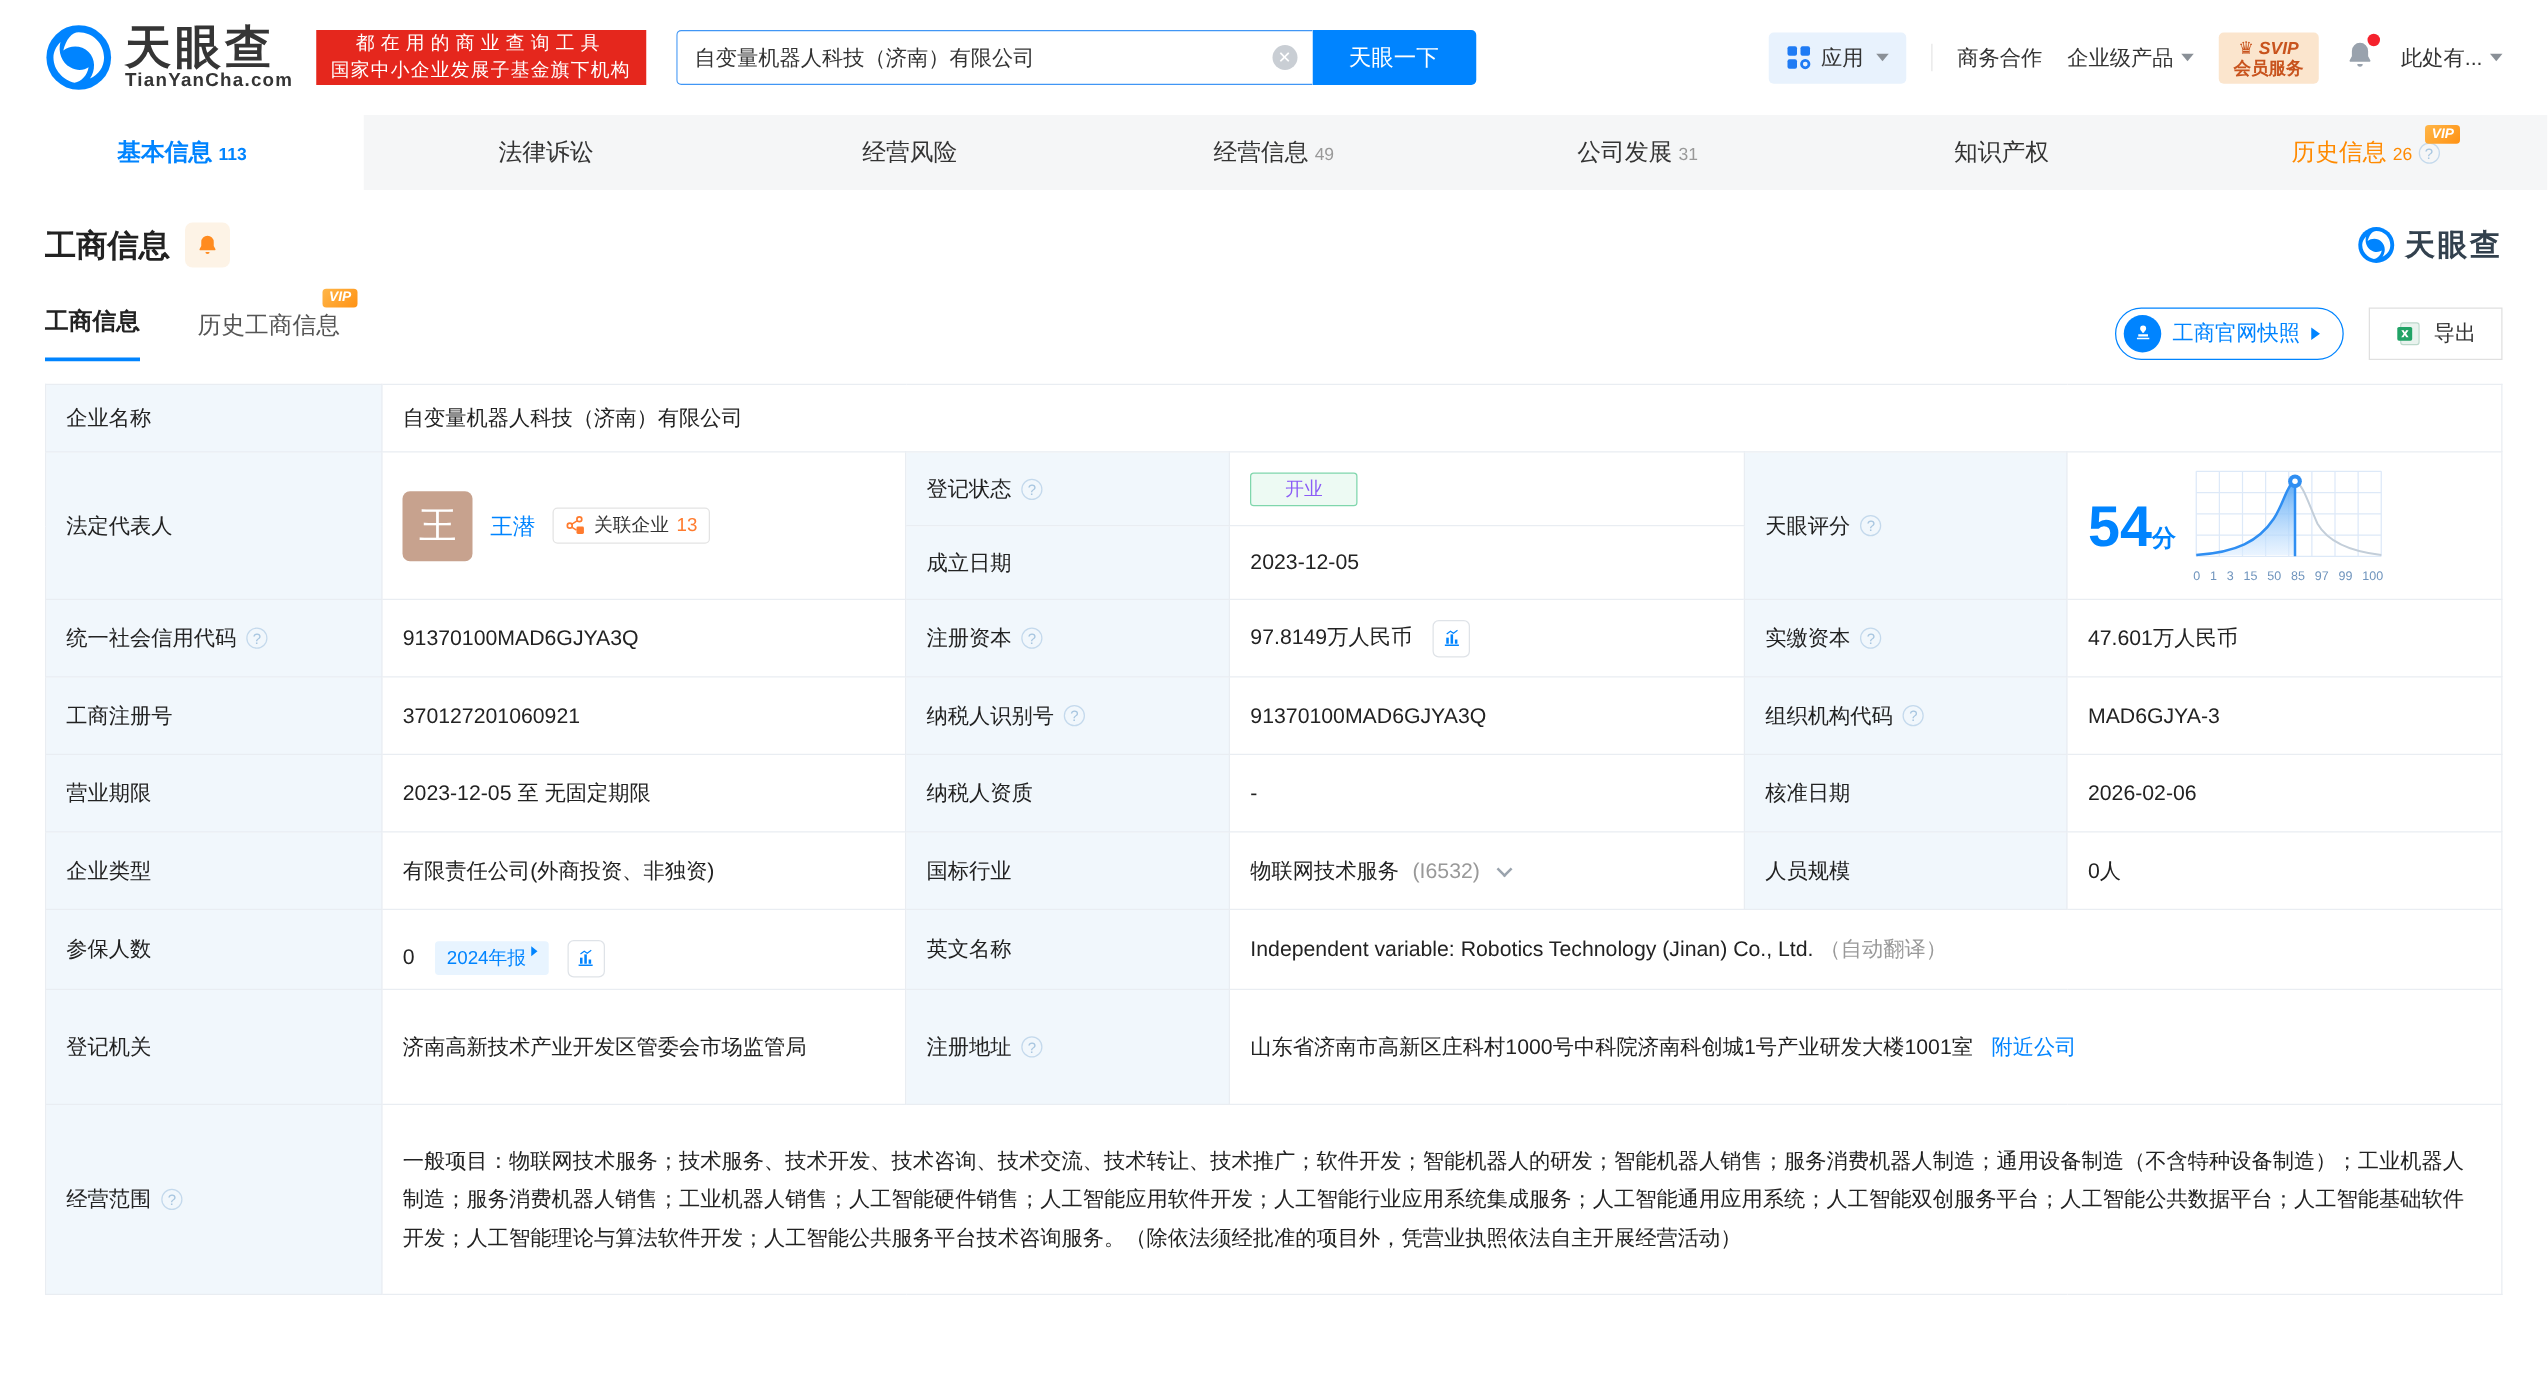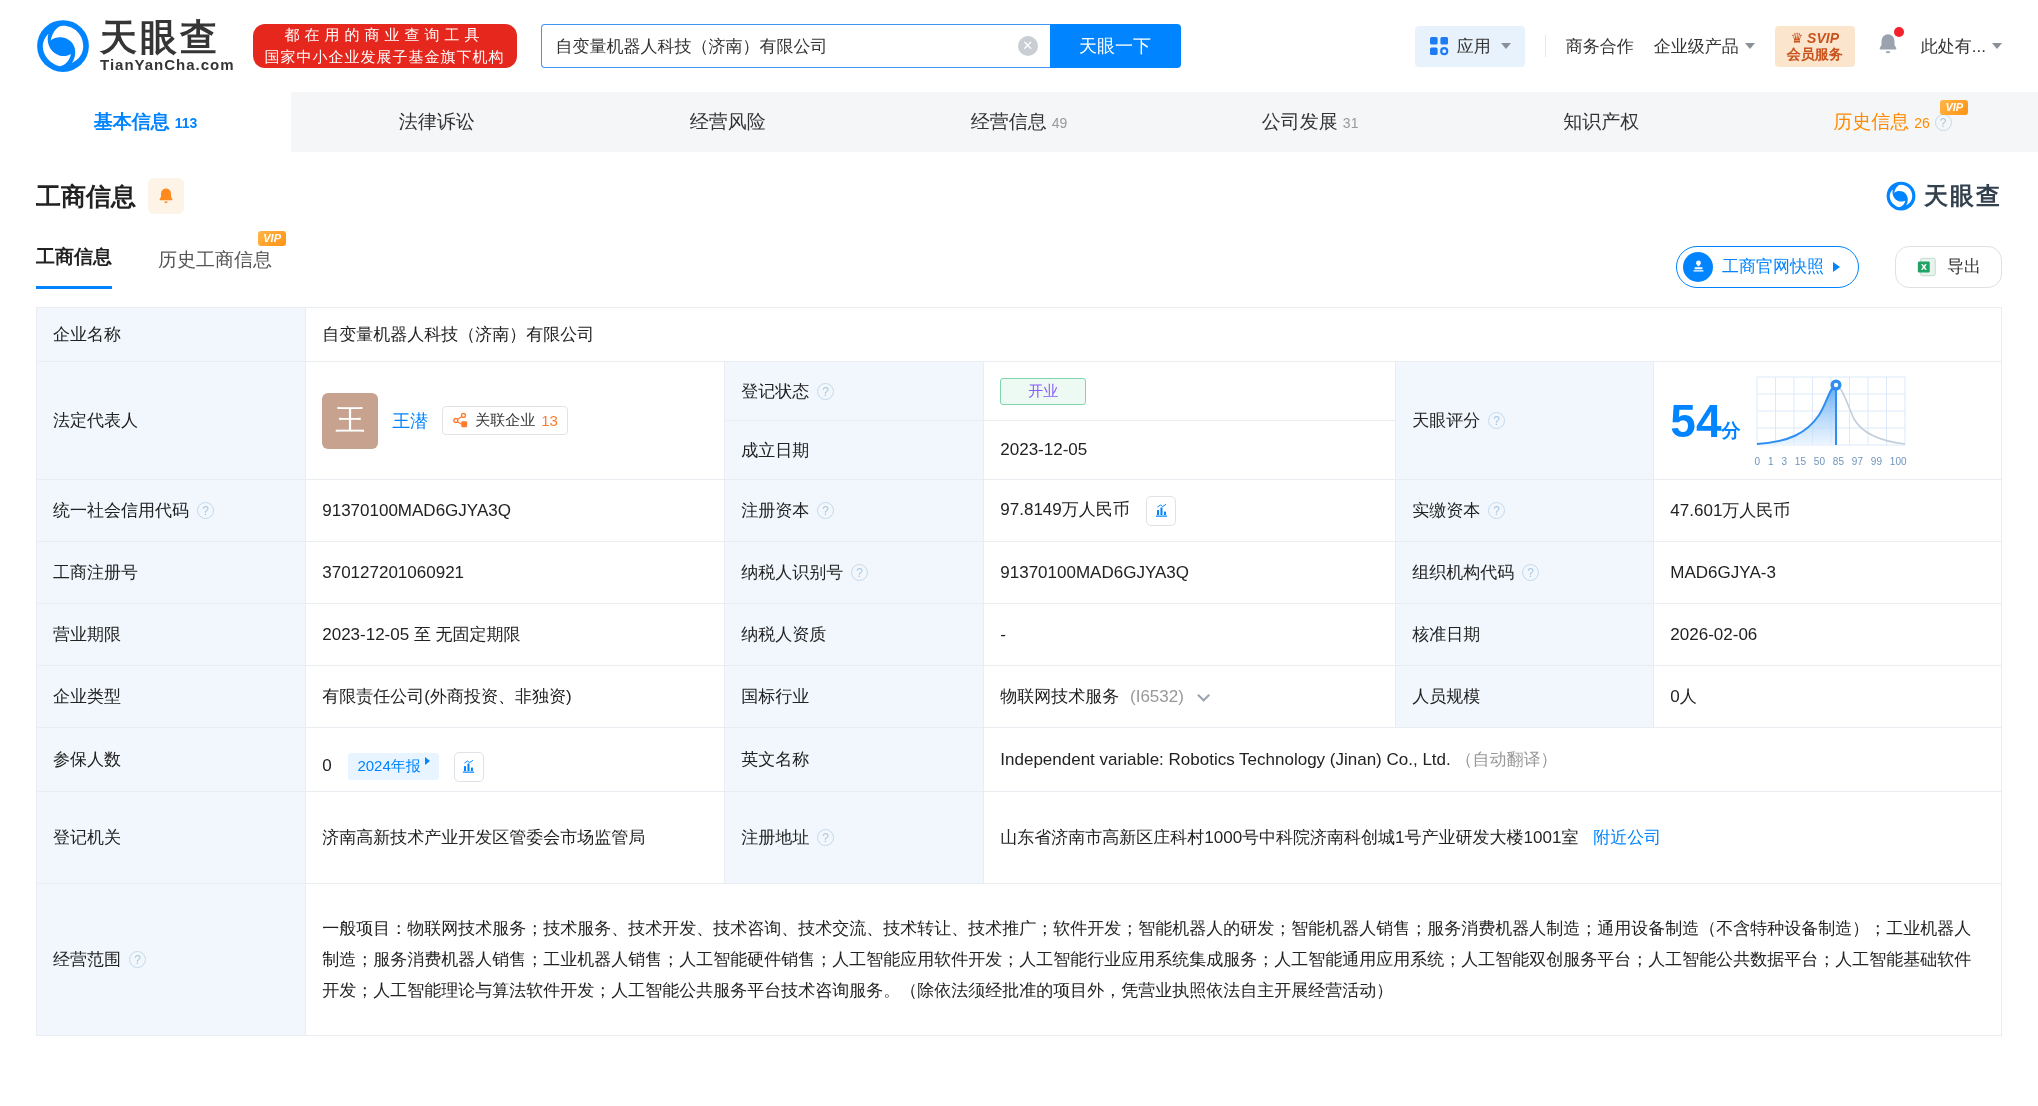--- a/index.html
+++ b/index.html
@@ -5,21 +5,21 @@
   * { margin:0; padding:0; box-sizing:border-box; }
   html,body { width:2038px; height:1106px; overflow:hidden; background:#fff;
     font-family:"Liberation Sans","DejaVu Sans",sans-serif; color:#222; }
 
   
   .header { height:92px; display:flex; align-items:center; padding:0 36px; background:#fff; }
   .logo { display:flex; align-items:center; gap:10px; cursor:pointer; }
   .logo-swirl { width:54px; height:54px; }
   .logo-name { font-size:37px; font-weight:bold; color:#353535; letter-spacing:3px; line-height:36px;}
   .logo-domain { font-size:15px; font-weight:bold; color:#353535; letter-spacing:1px; }
-  .banner { margin-left:18px; background:#e5271d; color:#fff; border-radius:12px;
+  .banner { margin-left:18px; background:#e5271d; color:#fff; border-radius:0;
     padding:0 12px; text-align:center; }
   .banner .l1 { font-size:15px; letter-spacing:5px; line-height:22px; }
   .banner .l2 { font-size:15px; letter-spacing:1px; line-height:22px; }
 
   .search-area { margin-left:24px; width:640px; }
   .search-tabs { display:flex; align-items:flex-end; height:34px; }
   .search-tab { font-size:16px; color:#333; padding:6px 16px; cursor:pointer; }
   .search-tab.active { background:#0084ff; color:#fff; border-radius:4px 4px 0 0; }
   .search-row { display:flex; height:44px; }
   .search-input { flex:1; border:1px solid #4096f5; border-right:none; border-radius:4px 0 0 4px;
@@ -68,28 +68,28 @@
   .bell-box { width:36px; height:36px; background:#fdf3e6; border-radius:6px; display:flex;
     align-items:center; justify-content:center; cursor:pointer; }
   .tyc-mark { display:flex; align-items:center; gap:8px; }
   .tyc-mark span { font-size:24px; font-weight:bold; color:#33414e; letter-spacing:2px; }
 
   .subtab-row { margin-top:30px; display:flex; align-items:center; justify-content:space-between; }
   .subtabs { display:flex; align-items:flex-end; gap:46px; }
   .subtab { font-size:19px; color:#555; cursor:pointer; position:relative; padding-bottom:16px; }
   .subtab.active { color:#222; font-weight:bold; border-bottom:3px solid #0084ff; }
   .subtab .vip-ribbon { top:-16px; right:-14px; }
-  .act-btns { display:flex; align-items:center; gap:36px; }
+  .act-btns { display:flex; align-items:center; gap:20px; }
   .snap-btn { display:flex; align-items:center; gap:9px; border:1px solid #0084ff; border-radius:21px;
     height:42px; padding:0 18px 0 6px; color:#0084ff; font-size:17px; cursor:pointer; background:#fff; }
   .snap-ico { width:30px; height:30px; border-radius:50%; background:#0084ff; display:flex;
     align-items:center; justify-content:center; }
   .play { width:0; height:0; border-top:5px solid transparent; border-bottom:5px solid transparent;
     border-left:7px solid #0084ff; display:inline-block; }
-  .export-btn { display:flex; align-items:center; gap:9px; border:1px solid #e0e0e0; border-radius:14px;
+  .export-btn { display:flex; align-items:center; gap:9px; border:1px solid #e0e0e0; border-radius:0;
     height:42px; padding:0 20px; font-size:17px; color:#333; cursor:pointer; background:#fff; }
 
   
   table.info { width:100%; border-collapse:collapse; margin-top:18px; table-layout:fixed; }
   table.info td { border:1px solid #e9edf2; font-size:17px; color:#222; padding:8px 16px; vertical-align:middle; }
   td.lbl { background:#f1f7fc; color:#46535f; }
   td.lbl .lblin { display:flex; align-items:center; gap:8px; }
   tr.r1 td { height:54px; }
   tr.r2 td { height:59px; }
   tr.rr td { height:62px; }

